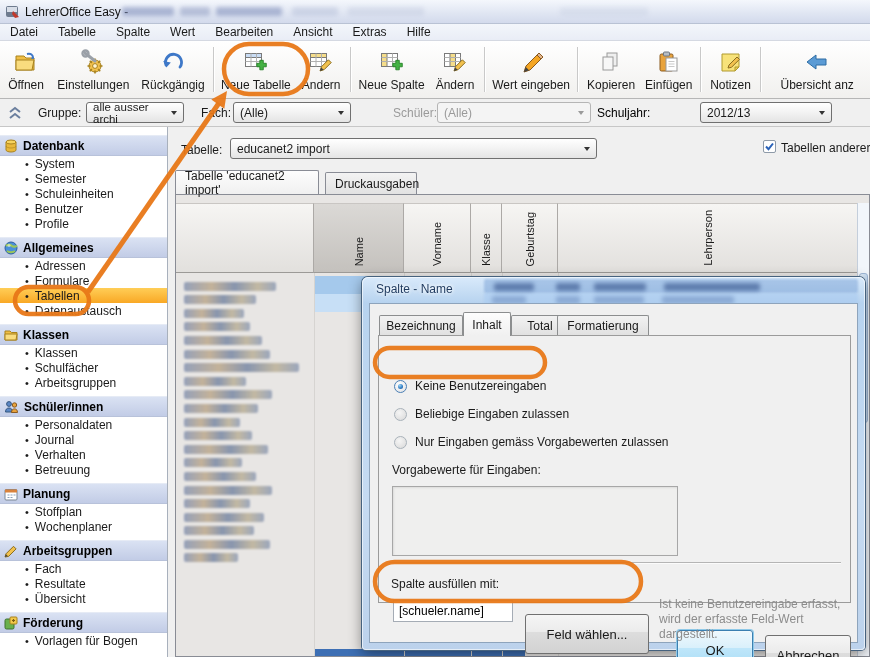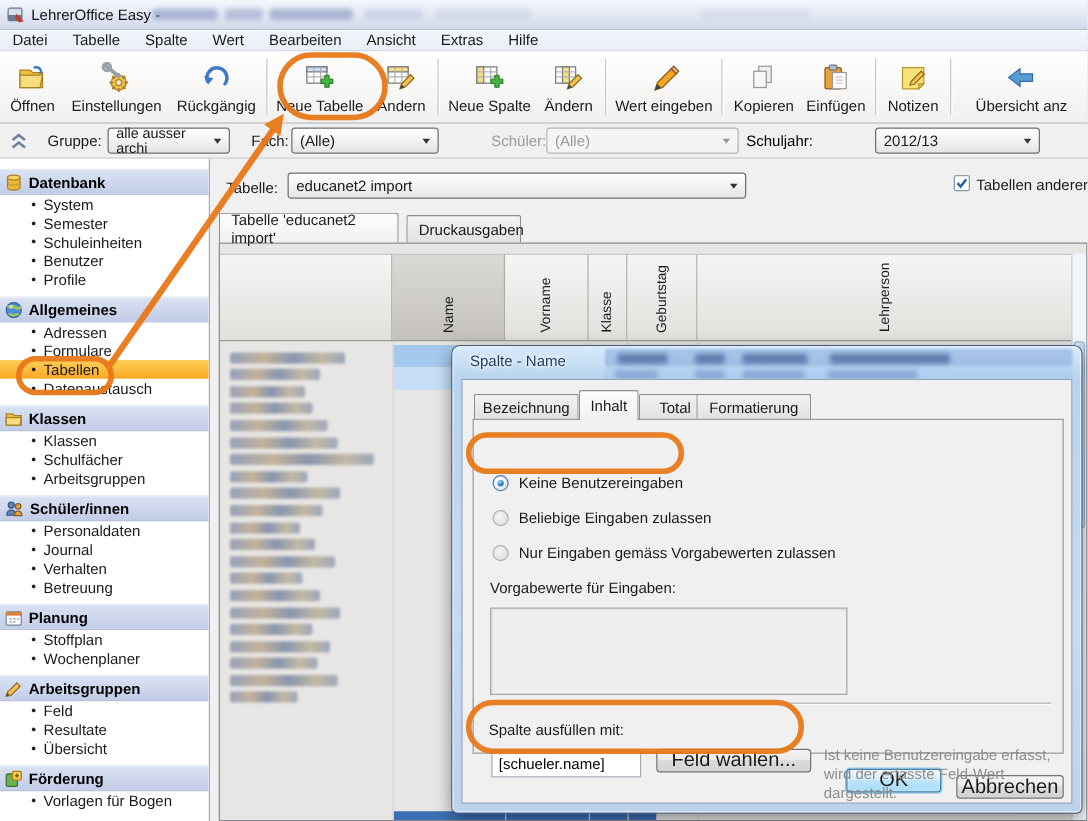--- a/index.html
+++ b/index.html
@@ -105,23 +105,23 @@
     background:radial-gradient(circle at 35% 30%,#9BD4F5,#2E7AC2 60%,#1A568F); }
   .radio.dim { border-color:#A9B2BA; background:radial-gradient(circle at 40% 35%,#F5F5F5,#D8D8D8); }
 
   .dlg-label { position:absolute; font-size:12px; color:#1a1a1a; }
   .dlg-help { position:absolute; font-size:12px; color:#8C8C8C; line-height:15px; }
   .dtextarea { position:absolute; left:13px; top:150px; width:286px; height:70px; background:#EFEFEE;
     border:1px solid #A7A7A7; box-shadow:inset 1px 1px 2px rgba(0,0,0,.08); }
   .etch { position:absolute; left:10px; top:226px; width:452px; height:1px; background:#B5B5B5; box-shadow:0 1px 0 #FBFBFB; }
   .dinput { position:absolute; left:14px; top:264px; width:120px; height:22px; border:1px solid #A5ACB5;
     background:#fff; font-family:"Liberation Sans",sans-serif; font-size:12px; padding:0 5px; }
-  .btn { position:absolute; height:19px; border:1px solid #707070; border-radius:3px; font-size:16px;
+  .btn { position:absolute; height:40px; border:1px solid #707070; border-radius:3px; font-size:13px;
     background:linear-gradient(180deg,#F5F5F5,#EBEBEB 45%,#DDDDDD 46%,#D2D2D2);
-    display:flex; align-items:center; justify-content:center; color:#1a1a1a; }
+    display:flex; align-items:center; justify-content:center; color:#1a1a1a;margin-top:15px; }
   .btn.default { border-color:#3C7FB1;
     background:linear-gradient(180deg,#EFF8FD,#D9F0FB 45%,#BEE6FA 46%,#A7DCF5);
     box-shadow:0 0 0 1px #8FC9E8, inset 0 0 2px #fff; }
 
   
   .annot { position:absolute; left:0; top:0; z-index:10; pointer-events:none; }
 </style>
 </head>
 <body>
 
@@ -390,21 +390,21 @@
     </div>
 
   <div class="side-header">
     <svg width="14" height="14" viewBox="0 0 14 14">
       <path d="M1 13l1-3.2L9.5 2.3l2.6 2.6L4.6 12.4z" fill="#F2C14E" stroke="#8A6D1F"></path>
       <path d="M1 13l.9-2.8 1.9 1.9z" fill="#444"></path>
     </svg>
     <span>Arbeitsgruppen</span>
   </div>
   <div class="side-item">
-      <span>Feld</span>
+      <span>Fach</span>
     </div>
   <div class="side-item">
       <span>Resultate</span>
     </div>
   <div class="side-item">
       <span>Übersicht</span>
     </div>
 
   <div class="side-header">
     <svg width="14" height="14" viewBox="0 0 14 14">

